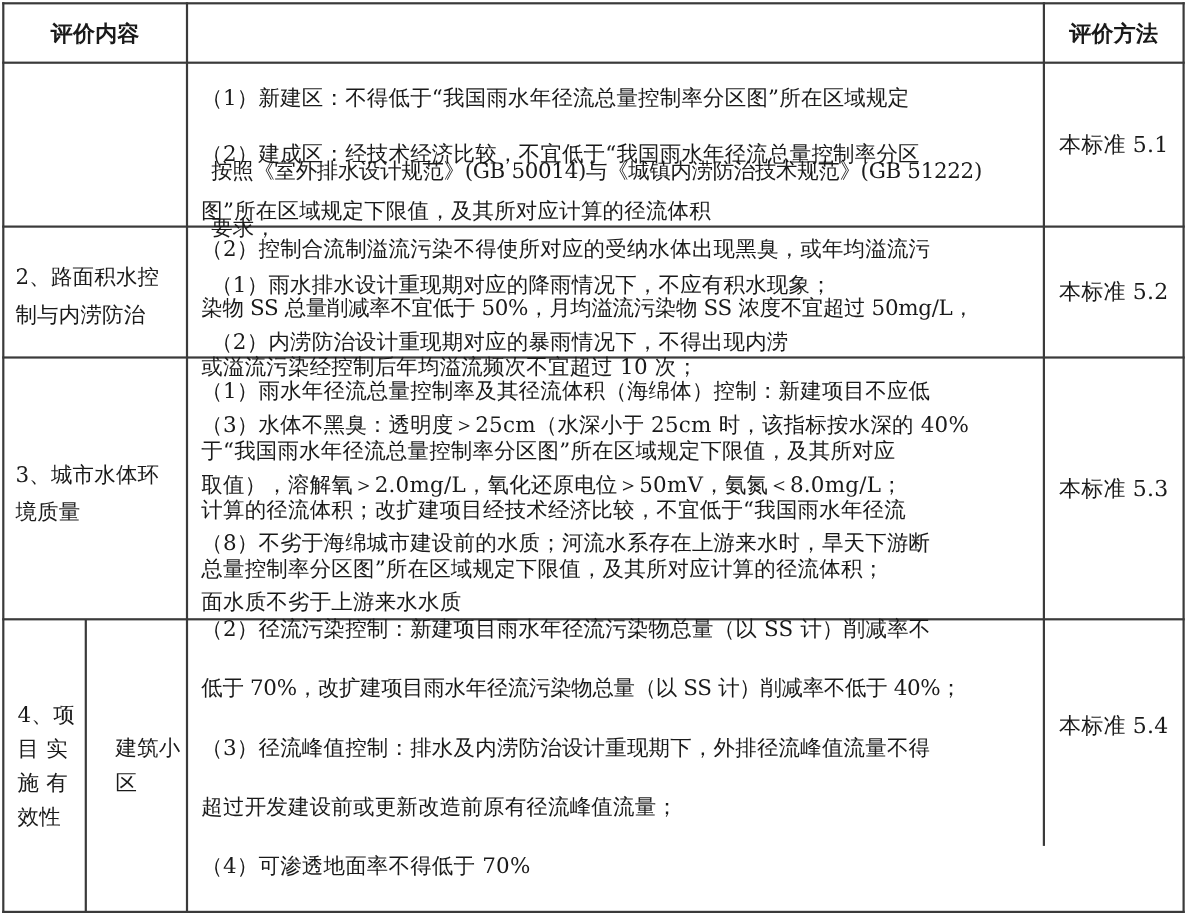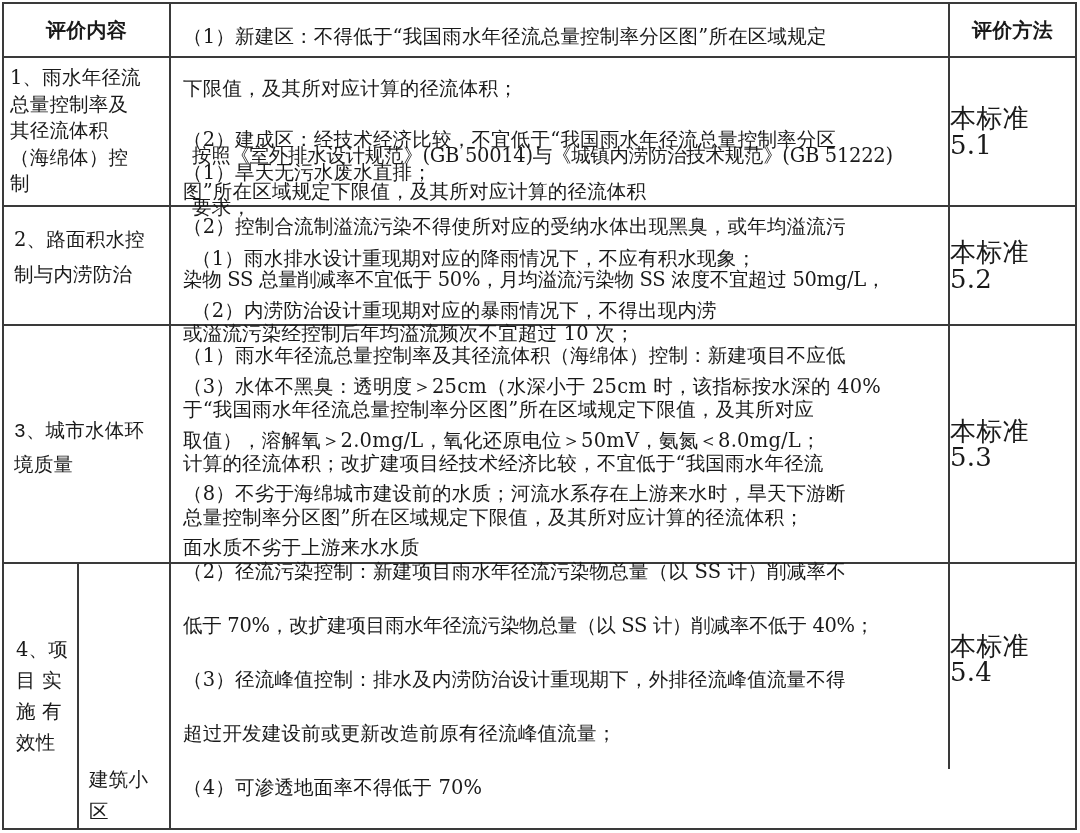--- a/index.html
+++ b/index.html
@@ -13,21 +13,21 @@
   .h { height: 2px; }
   .v { width: 2px; }
   .cell {
     position: absolute; box-sizing: border-box;
     font-size: 19.5px; line-height: 26.5px;
     letter-spacing: 0.2px;
   }
   .hdr { font-weight: bold; display: flex; align-items: center; justify-content: center; font-size: 20px; }
   .c1 { padding-left: 10px; padding-right: 4px; display: flex; align-items: center; }
   .c2 { padding-left: 12px; padding-right: 8px; }
-  .c3 { display: flex; align-items: center; justify-content: center; font-size: 26px; }
+  .c3 { display: flex; align-items: center; justify-content: center; font-size: 20px; }
   .req-line { white-space: nowrap; display: block; }
   .req-block { display: flex; flex-direction: column; justify-content: flex-end; height: 100%; gap: 25px; }
 </style>
 </head>
 <body>
 
 <div class="tbl">
 
   <div class="line h" style="left:0;top:0;width:1075px;"></div>
   <div class="line h" style="left:0;top:54px;width:1075px;"></div>
@@ -42,68 +42,57 @@
   <div class="line v" style="left:1073px;top:0;height:828px;"></div>
   <div class="line v" style="left:75px;top:561px;height:266px;"></div>
 
   <div class="cell hdr" style="left:2px;top:2px;width:165px;height:52px;">
     <span>评价内容</span>
   </div>
   <div class="cell hdr" style="left:948px;top:2px;width:125px;height:52px;">
     <span>评价方法</span>
   </div>
 
-  <div class="cell c1" style="left:2px;top:56px;width:165px;height:147px;padding-left:6px;">
-    <div>
-      <span class="req-line">1、雨水年径流</span>
-      <span class="req-line">总量控制率及</span>
-      <span class="req-line">其径流体积</span>
-      <span class="req-line">（海绵体）控</span>
-      <span class="req-line">制</span>
-    </div>
-  </div>
   <div class="cell c2" style="left:169px;top:56px;width:777px;height:147px;">
     <div class="req-block">
       <span class="req-line">（1）新建区：不得低于“我国雨水年径流总量控制率分区图”所在区域规定</span>
-      <span class="req-line">下限值，及其所对应计算的径流体积；</span>
       <span class="req-line">（2）建成区：经技术经济比较，不宜低于“我国雨水年径流总量控制率分区</span>
       <span class="req-line">图”所在区域规定下限值，及其所对应计算的径流体积</span>
     </div>
   </div>
   <div class="cell c3" style="left:948px;top:56px;width:125px;height:147px;">
     <span>本标准 5.1</span>
   </div>
 
-  <div class="cell c1" style="left:2px;top:196px;width:165px;height:117px;">
+  <div class="cell c1" style="left:2px;top:208px;width:165px;height:117px;">
     <div>
       <span class="req-line" style="line-height:35px;">2、路面积水控</span>
       <span class="req-line" style="line-height:35px;">制与内涝防治</span>
     </div>
   </div>
   <div class="cell c2" style="left:169px;top:205px;width:777px;height:117px;padding-left:21px;">
     <div class="req-block">
       <span class="req-line" style="letter-spacing:-0.3px;">按照《室外排水设计规范》(GB 50014)与《城镇内涝防治技术规范》(GB 51222)</span>
       <span class="req-line">要求，</span>
       <span class="req-line">（1）雨水排水设计重现期对应的降雨情况下，不应有积水现象；</span>
       <span class="req-line">（2）内涝防治设计重现期对应的暴雨情况下，不得出现内涝</span>
     </div>
   </div>
   <div class="cell c3" style="left:948px;top:205px;width:125px;height:117px;">
     <span>本标准 5.2</span>
   </div>
 
-  <div class="cell c1" style="left:2px;top:324px;width:165px;height:246px;font-family:Liberation Mono, monospace;">
+  <div class="cell c1" style="left:2px;top:324px;width:165px;height:246px;">
     <div>
       <span class="req-line" style="line-height:34px;">3、城市水体环</span>
       <span class="req-line" style="line-height:34px;">境质量</span>
     </div>
   </div>
   <div class="cell c2" style="left:169px;top:324px;width:777px;height:236px;">
     <div class="req-block" style="line-height:28.5px;">
-      <span class="req-line">（1）旱天无污水废水直排；</span>
       <span class="req-line">（2）控制合流制溢流污染不得使所对应的受纳水体出现黑臭，或年均溢流污</span>
       <span class="req-line" style="letter-spacing:-0.3px;">染物 SS 总量削减率不宜低于 50%，月均溢流污染物 SS 浓度不宜超过 50mg/L，</span>
       <span class="req-line">或溢流污染经控制后年均溢流频次不宜超过 10 次；</span>
       <span class="req-line">（3）水体不黑臭：透明度＞25cm（水深小于 25cm 时，该指标按水深的 40%</span>
       <span class="req-line">取值），溶解氧＞2.0mg/L，氧化还原电位＞50mV，氨氮＜8.0mg/L；</span>
       <span class="req-line">（8）不劣于海绵城市建设前的水质；河流水系存在上游来水时，旱天下游断</span>
       <span class="req-line">面水质不劣于上游来水水质</span>
     </div>
   </div>
   <div class="cell c3" style="left:948px;top:324px;width:125px;height:236px;justify-content:center;">
@@ -111,21 +100,21 @@
   </div>
 
   <div class="cell c1" style="left:2px;top:562px;width:73px;height:264px;padding-left:12px;">
     <div>
       <span class="req-line" style="line-height:31px;">4、项</span>
       <span class="req-line" style="line-height:31px;">目 实</span>
       <span class="req-line" style="line-height:31px;">施 有</span>
       <span class="req-line" style="line-height:31px;">效性</span>
     </div>
   </div>
-  <div class="cell c1" style="left:77px;top:562px;width:90px;height:264px;padding-left:10px;align-items:flex-end;">
+  <div class="cell c1" style="left:77px;top:562px;width:90px;height:264px;padding-left:26px;">
     <div>
       <span class="req-line" style="line-height:32px;">建筑小</span>
       <span class="req-line" style="line-height:32px;">区</span>
     </div>
   </div>
   <div class="cell c2" style="left:169px;top:536px;width:777px;height:264px;">
     <div class="req-block" style="line-height:29px;">
       <span class="req-line">（1）雨水年径流总量控制率及其径流体积（海绵体）控制：新建项目不应低</span>
       <span class="req-line">于“我国雨水年径流总量控制率分区图”所在区域规定下限值，及其所对应</span>
       <span class="req-line">计算的径流体积；改扩建项目经技术经济比较，不宜低于“我国雨水年径流</span>

